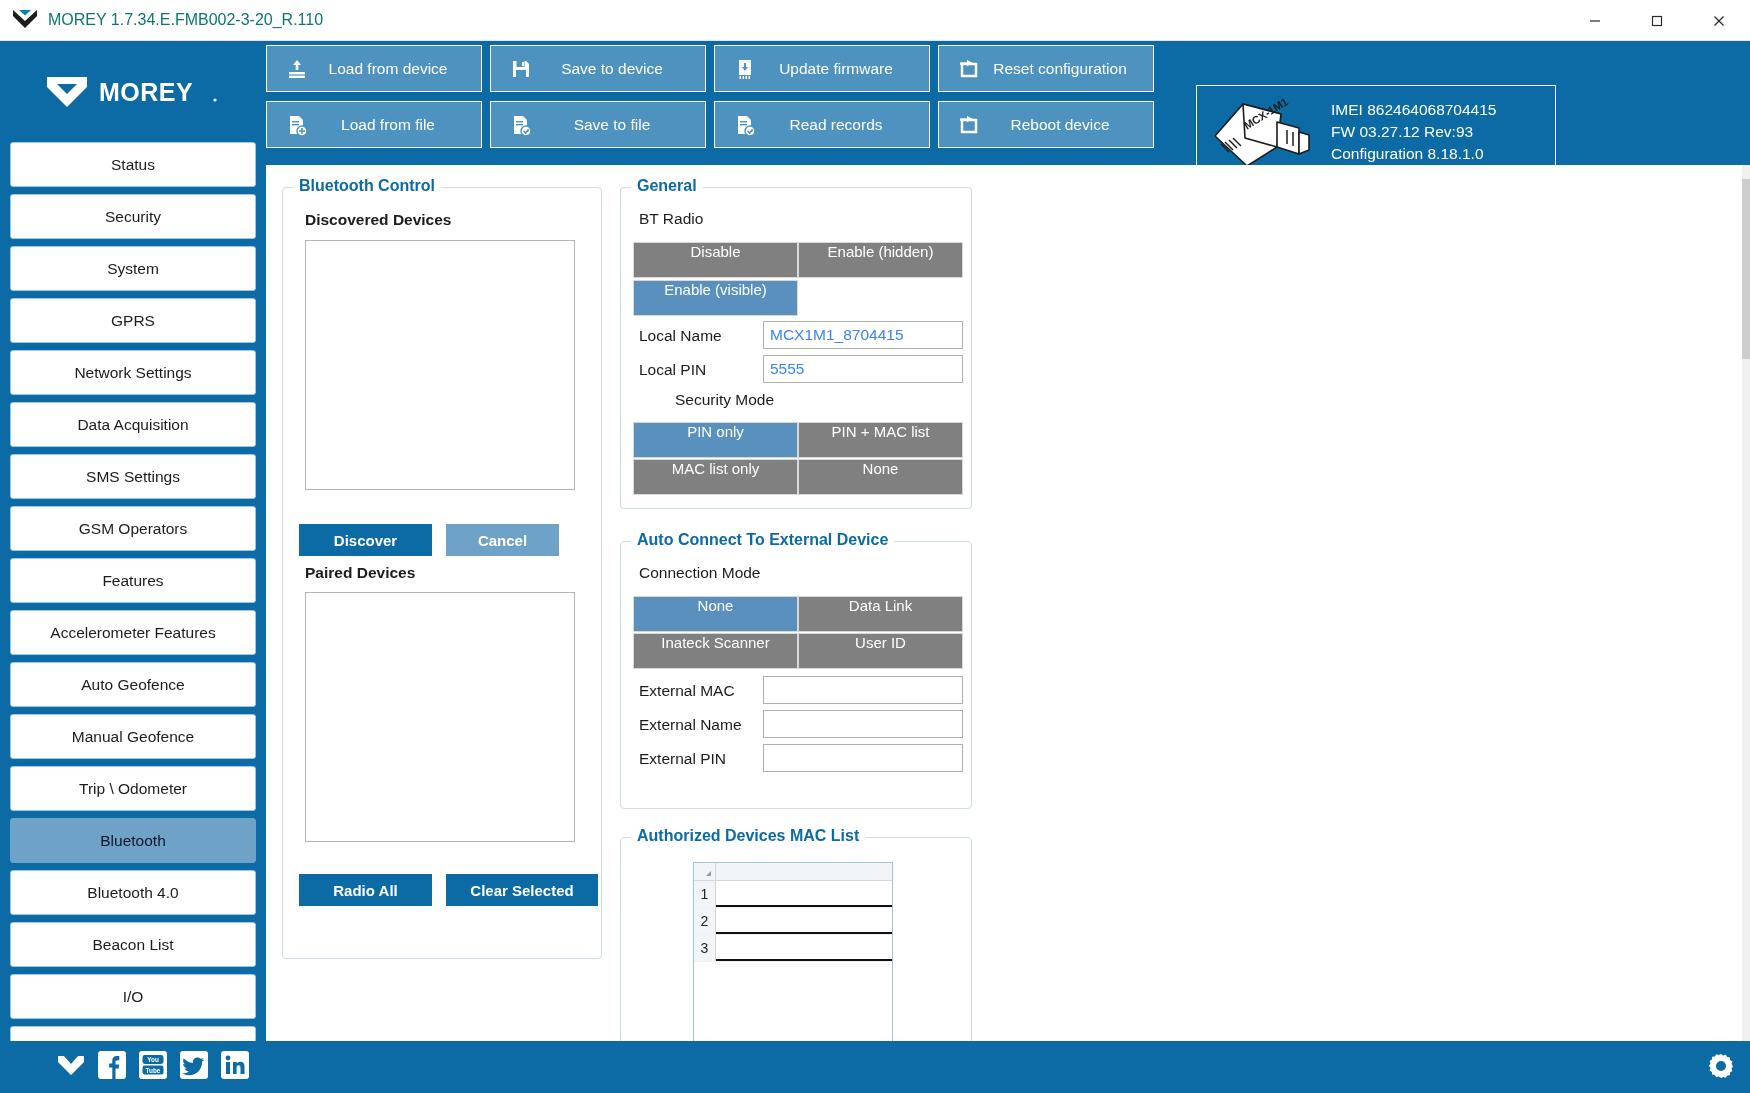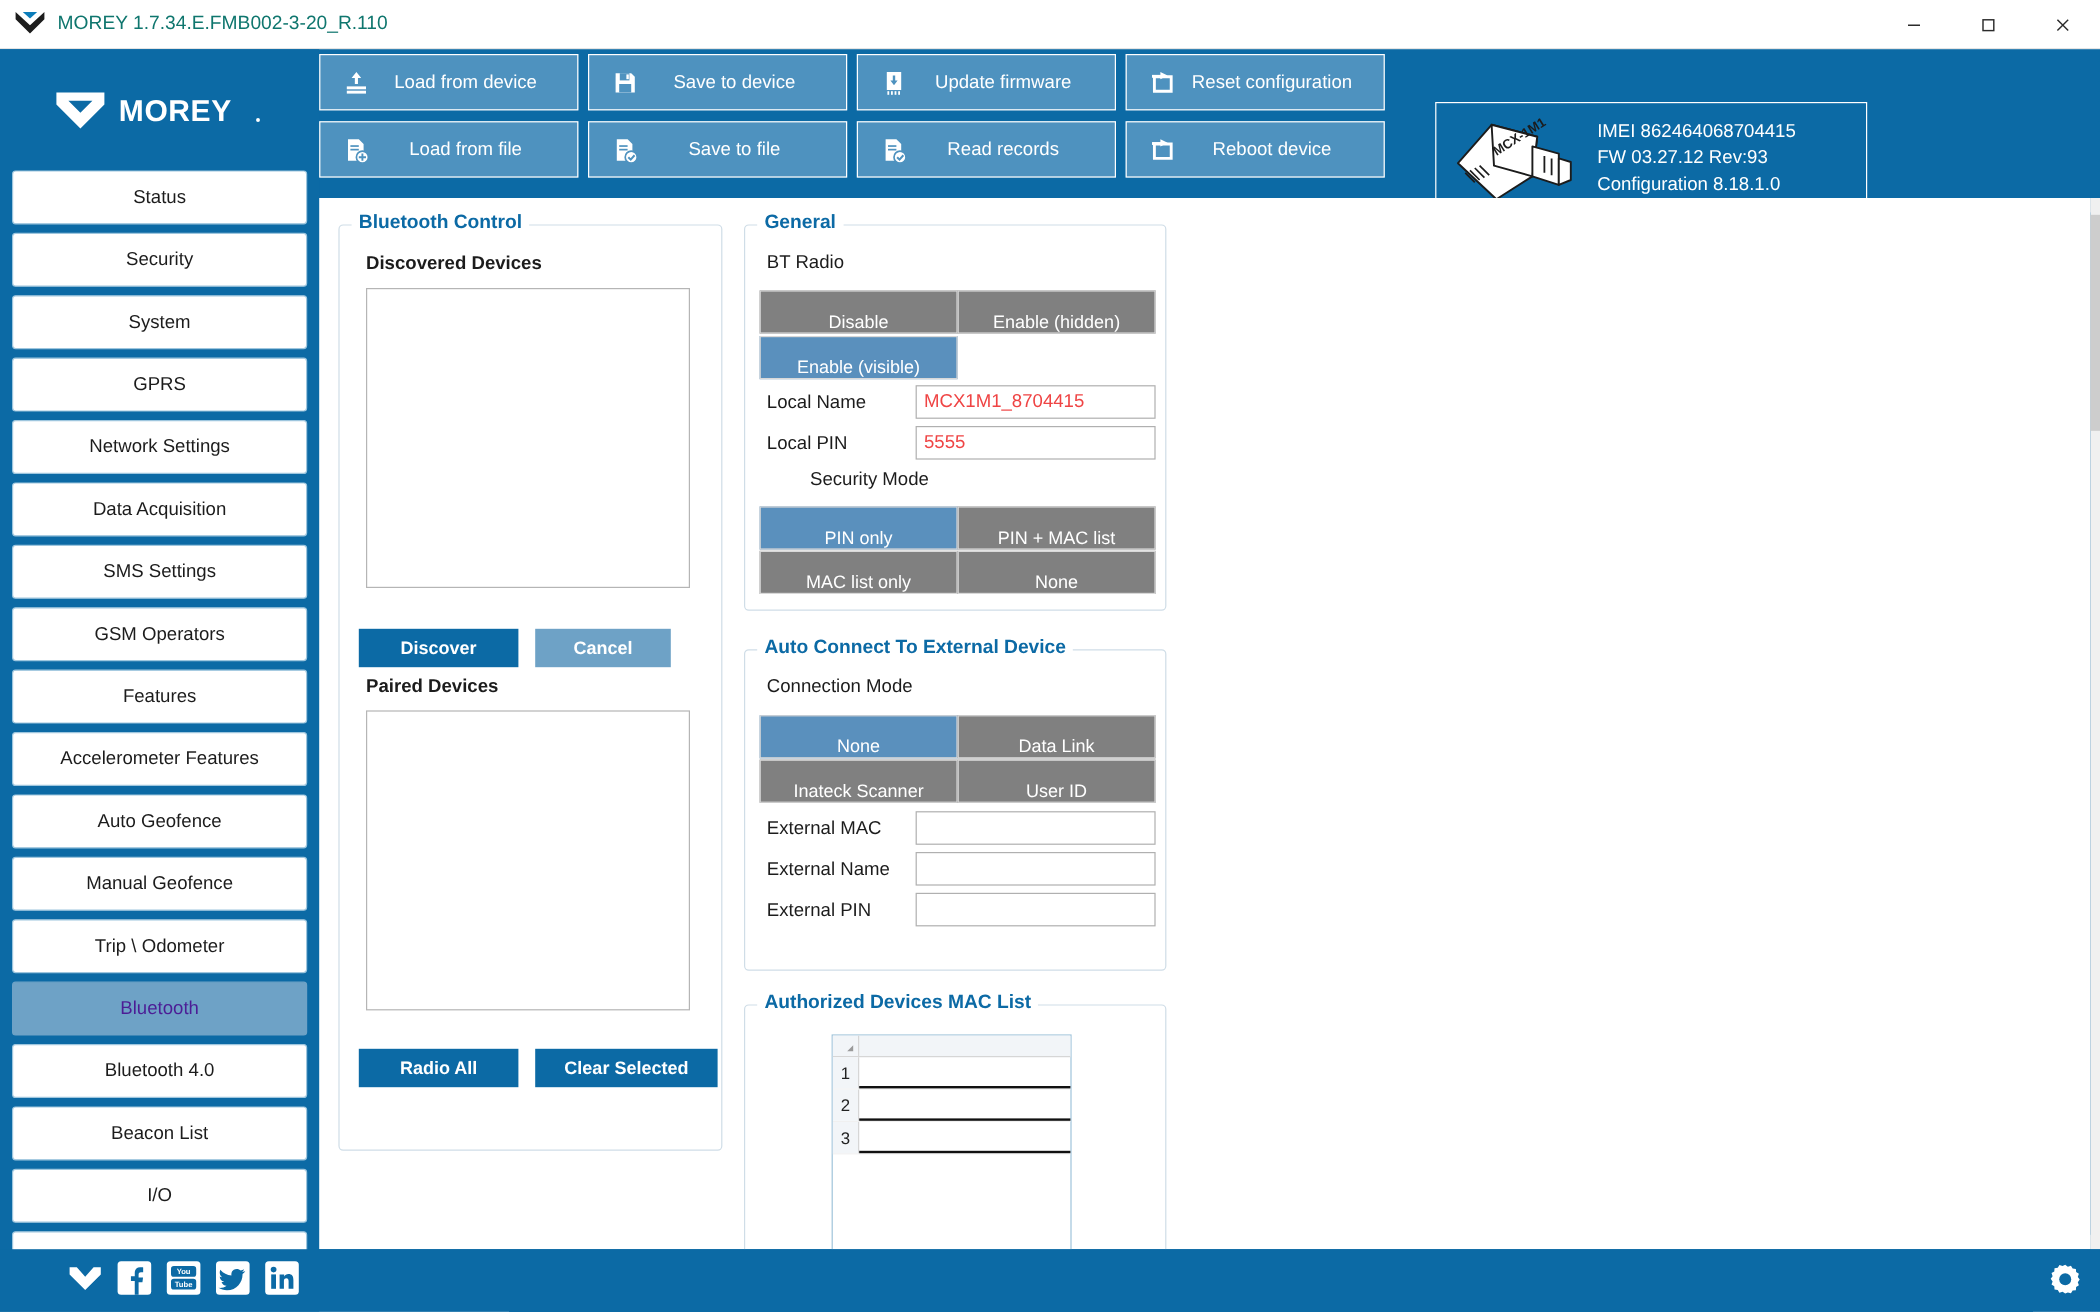--- a/index.html
+++ b/index.html
@@ -55,21 +55,21 @@
     background: #0c6aa5;
   }
   .brand { height: 101px; display: flex; align-items: center; justify-content: center; }
   .brand svg { width: 176px; height: 34px; }
   .navlist { padding: 0 10px; }
   .navitem {
     height: 45px; margin-bottom: 7px; background: #ffffff; border: 1px solid #9ec6de;
     border-radius: 3px; display: flex; align-items: center; justify-content: center;
     font-size: 15.5px; color: #1c1c1c; cursor: pointer;
   }
-  .navitem.active { background: #6ea2c6; color: #4c1d95; border-color: #6ea2c6; }
+  .navitem.active { background: #6ea2c6; color: #0f172a; border-color: #6ea2c6; }
 
   
   .content {
     position: absolute; left: 266px; top: 124px; right: 8px; bottom: 52px;
     background: #ffffff; overflow: hidden;
   }
   .scrollbar {
     position: absolute; right: 0; top: 124px; bottom: 52px; width: 8px; background: #f0f0f0;
   }
   .scrollbar .thumb { position: absolute; top: 0; left: 0; width: 8px; height: 180px; background: #cdcdcd; }
@@ -89,28 +89,28 @@
 
   .btn {
     border: none; color: #ffffff; font-size: 15px; font-weight: bold;
     display: flex; align-items: center; justify-content: center; cursor: pointer;
   }
   .btn.primary { background: #0c6aa5; }
   .btn.muted { background: #6ea2c6; }
 
   .seg {
     border: 1px solid #d8d8d8; color: #ffffff; font-size: 15px;
-    display: flex; align-items: flex-end; justify-content: center; cursor: pointer;
+    display: flex; align-items: flex-start; justify-content: center; cursor: pointer;
   }
   .seg.off { background: #808080; }
   .seg.on  { background: #5a90bd; }
 
   .tinput {
     border: 1px solid #b0b0b0; background: #ffffff; font-size: 15.5px;
-    padding: 0 6px; font-family: "Liberation Sans", sans-serif; color: #ef4444;
+    padding: 0 6px; font-family: "Liberation Sans", sans-serif; color: #3b82f6;
     outline: none;
   }
 
   
   .macgrid { position: absolute; border: 1px solid #9fc3da; background: #fff; }
   .macgrid .ghead { height: 18px; background: #f2f5f8; border-bottom: 1px solid #d6d6d6; display: flex; }
   .macgrid .gcorner { width: 22px; border-right: 1px solid #d6d6d6; position: relative; }
   .macgrid .gcorner::after {
     content: ""; position: absolute; right: 4px; bottom: 4px;
     border-left: 5px solid transparent; border-bottom: 5px solid #9a9a9a;

